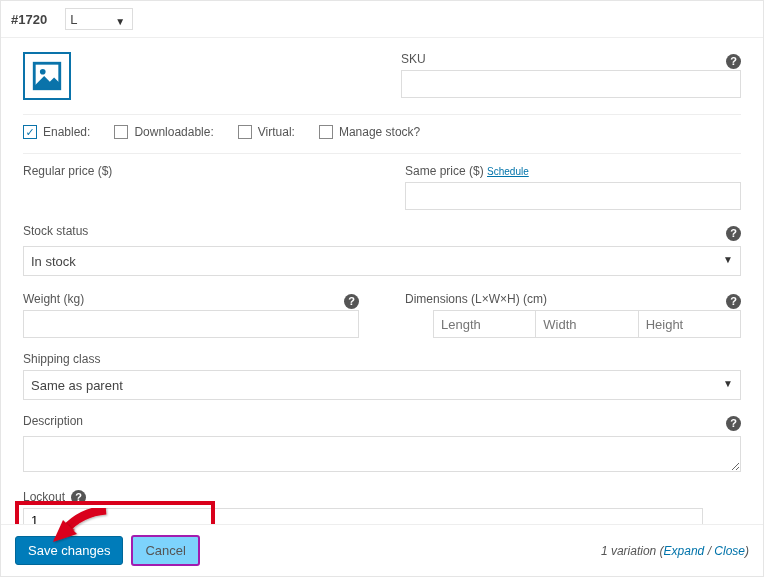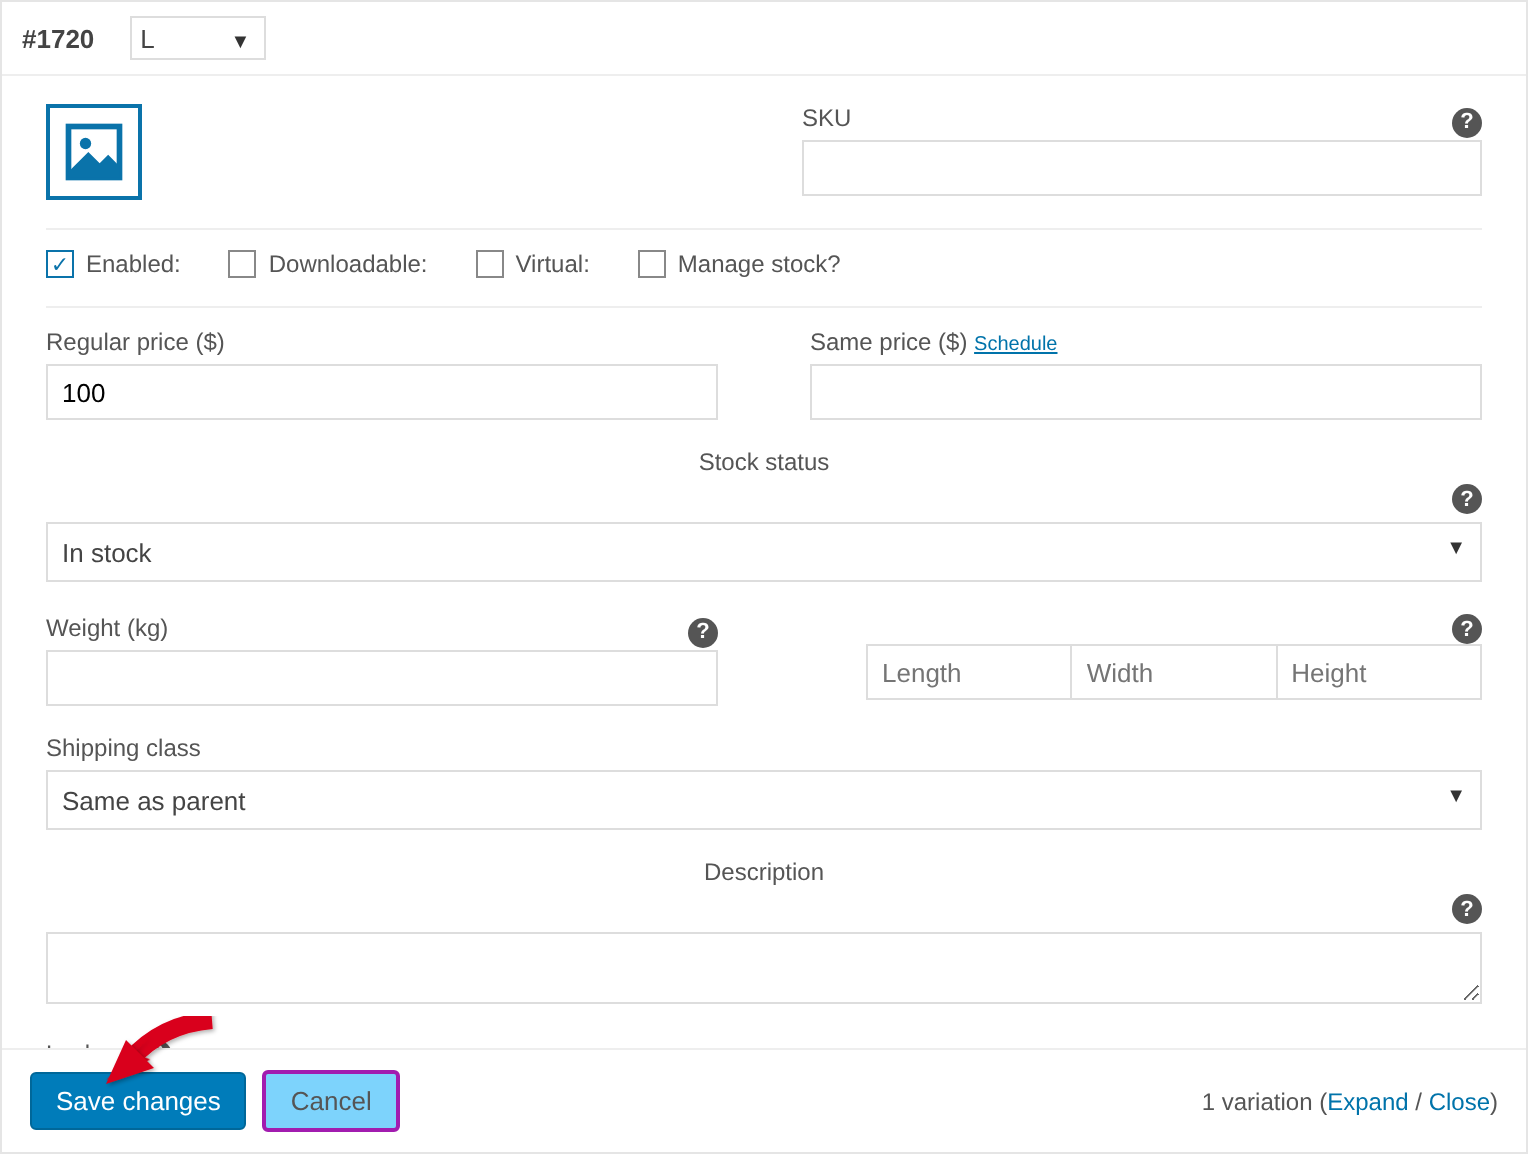--- a/index.html
+++ b/index.html
@@ -39,33 +39,33 @@
   select.full { width: 100%; height: 30px; border: 1px solid #ddd; background: #fff; padding: 4px 24px 4px 7px; font-size: 13px; color: #444; appearance: none; }
   .selectwrap::after { content: "▼"; position: absolute; right: 8px; top: 8px; font-size: 10px; pointer-events: none; color: #333; }
 
   .help { width: 15px; height: 15px; border-radius: 50%; background: #555; color: #fff; display: inline-flex; align-items: center; justify-content: center; font-size: 11px; font-weight: bold; cursor: help; }
 
   .dims { display: flex; padding-left: 28px; }
   .dims input { flex: 1; border-left: none; }
   .dims input:first-child { border-left: 1px solid #ddd; }
 
   .fullfield { margin-top: 14px; }
-  .fullfield .label-row { margin-bottom: 4px; flex-direction: column; }
+  .fullfield .label-row { margin-bottom: 4px; }
 
   textarea.desc { height: 36px; resize: both; }
 
   .lockout-wrap { margin-top: 14px; }
   .lockout-label { font-size: 12px; color: #555; display: inline-flex; align-items: center; gap: 6px; margin-bottom: 3px; }
   .lockout-input { height: 26px; }
   .red-box { position: absolute; border: 4px solid #d9001b; pointer-events: none; }
 
   .footer { position: absolute; left: 0; right: 0; bottom: 0; border-top: 1px solid #eee; padding: 10px 14px; display: flex; align-items: center; gap: 8px; background: #fff; }
   .btn-primary { background: #007cba; color: #fff; border: 1px solid #006799; padding: 6px 12px; font-size: 13px; cursor: pointer; border-radius: 3px; }
   .btn { background: #7dd3fc; border: 2px solid #a21caf; color: #555; padding: 6px 12px; font-size: 13px; cursor: pointer; border-radius: 3px; }
-  .footer-right { margin-left: auto; color: #555; font-size: 12px; }
+  .footer-right { margin-left: auto; font-style: italic; color: #555; font-size: 12px; }
   .footer-right a { color: #0073aa; cursor: pointer; }
 
   .arrow { position: absolute; pointer-events: none; }
   .arrow svg { display: block; }
 </style>
 </head>
 <body>
 
 <div class="wrap">
 
@@ -116,21 +116,20 @@
           <span class="cbox unchecked"></span>
           <span>Manage stock?</span>
         </span>
     </div>
 
     <hr class="sep">
 
     <div class="twocol" style="margin-top:4px;">
       <div class="col">
         <span class="label">Regular price ($)</span>
-        <input type="text" value="100" style="">
       </div>
       <div class="col">
         <span class="label">
           <span>Same price ($)</span>
           <span class="schedule">Schedule</span>
         </span>
         <input type="text" value="" style="">
       </div>
     </div>
 
@@ -149,20 +148,21 @@
     <div class="twocol">
       <div class="col">
         <div class="label-row">
           <span class="label">Weight (kg)</span>
           <span class="help">?</span>
         </div>
         <input type="text" value="" style="">
       </div>
       <div class="col">
         <div class="label-row">
+          <span class="label">Dimensions (L×W×H) (cm)</span>
           <span class="help">?</span>
         </div>
         <div class="dims">
           <input type="text" placeholder="Length" style="">
           <input type="text" placeholder="Width" style="">
           <input type="text" placeholder="Height" style="">
         </div>
       </div>
     </div>
 

